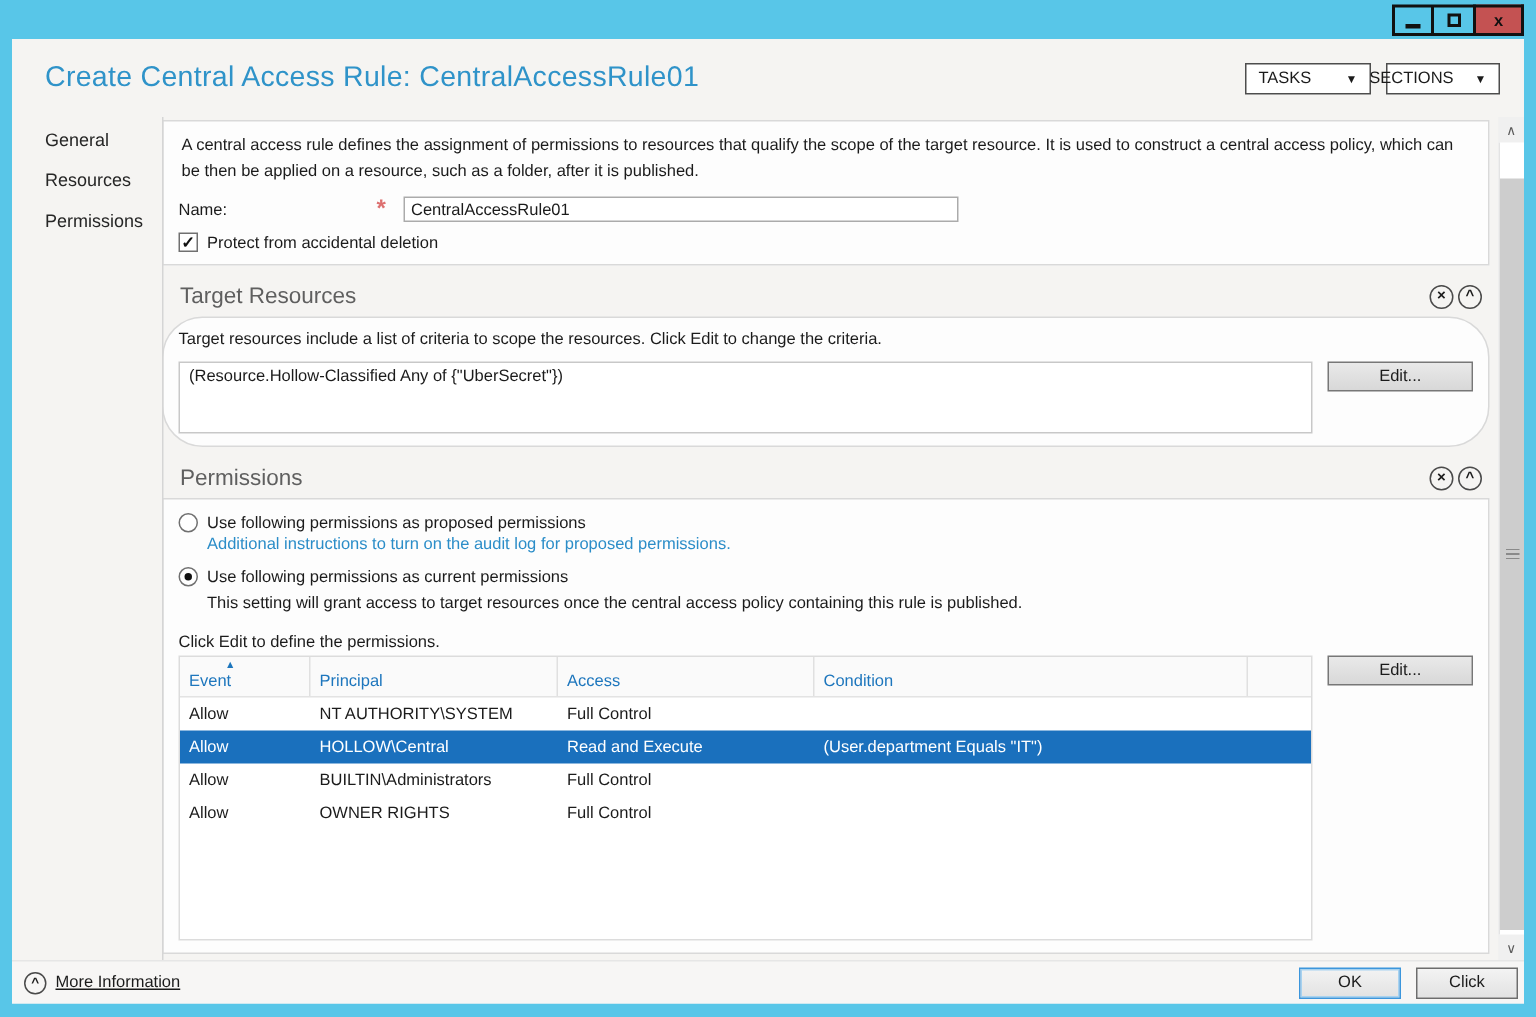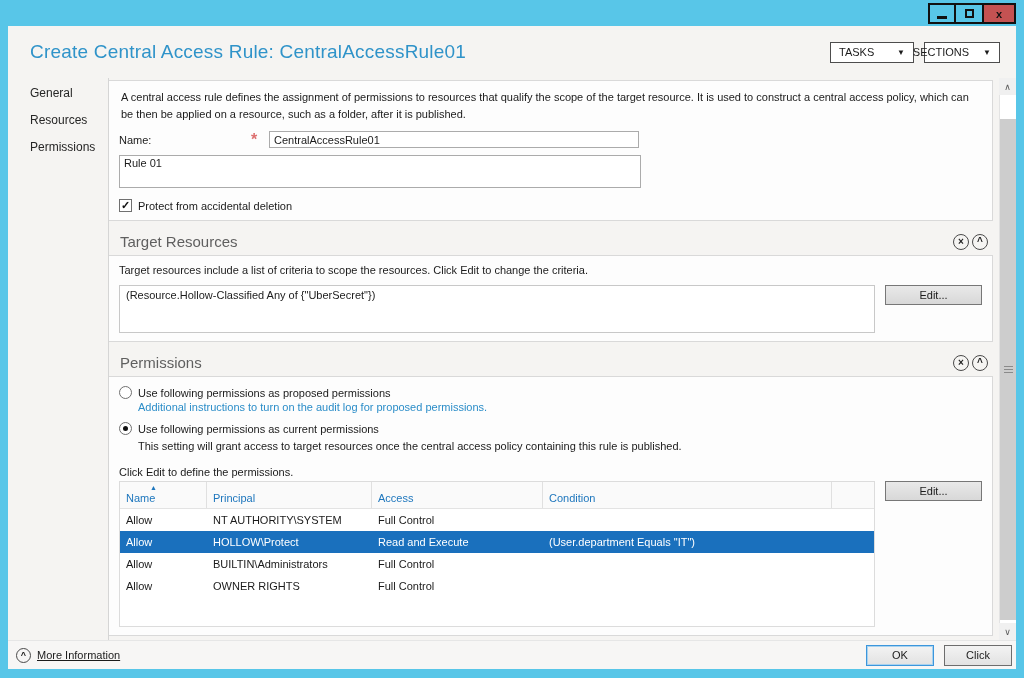--- a/index.html
+++ b/index.html
@@ -58,21 +58,21 @@
   .check-label { font-size:11px; color:#1b1b1b; margin-left:6px; }
 
   .sec-gap { height:12px; flex:0 0 auto; }
   .sec-head { display:flex; align-items:center; margin-bottom:5px; flex:0 0 auto; }
   .sec-title { font-size:15px; color:#5f5f5f;padding-left:12px; }
   .sec-icons { margin-left:auto; margin-right:5px; display:flex; gap:3px; }
   .circle-icon { width:16px; height:16px; border:1px solid #4a4a4a; border-radius:50%;
                  display:flex; align-items:center; justify-content:center;
                  font-size:10px; font-weight:bold; color:#1b1b1b; cursor:pointer; line-height:1; }
 
-  .box-target { padding:8px 10px; flex:0 0 auto; }
+  .box-target { padding:8px 10px; flex:0 0 auto;border-radius:27px; }
   .hint { font-size:11px; color:#1b1b1b; margin-bottom:9px; }
   .criteria-row { display:flex; align-items:flex-start; }
   .criteria-box { width:760px; height:48px; border:1px solid #c8c8c8; background:#fff;
                   font-size:11px; color:#1b1b1b; padding:3px 6px; }
   .edit-btn { width:97px; height:20px; margin-left:10px; border:1px solid #777;
               background:linear-gradient(#e9e9e9,#d8d8d8); font-size:11px; color:#1b1b1b;
               display:flex; align-items:center; justify-content:center; cursor:pointer; flex:0 0 auto; }
 
   .box-perms { padding:6px 10px 8px 10px; flex:1; display:flex; flex-direction:column; min-height:0; }
   .radio-row { display:flex; align-items:center; margin:3px 0 2px 0; cursor:pointer; }
@@ -161,21 +161,20 @@
 
     <div class="content">
 
       <div class="section-box box-general">
         <div class="intro">A central access rule defines the assignment of permissions to resources that qualify the scope of the target resource. It is used to construct a central access policy, which can be then be applied on a resource, such as a folder, after it is published.</div>
         <div class="field-row">
           <div class="field-label">Name:</div>
           <div class="req">*</div>
           <input class="txt-input" type="text" value="CentralAccessRule01" style="">
         </div>
-        <textarea class="txt-area" style="">Rule 01</textarea>
         <div class="check-row">
           <div class="checkbox">
             <span>✓</span>
           </div>
           <div class="check-label">Protect from accidental deletion</div>
         </div>
       </div>
 
       <div class="sec-gap"></div>
 
@@ -216,21 +215,21 @@
           <div class="radio-label">Use following permissions as current permissions</div>
         </div>
         <div class="sub-text">This setting will grant access to target resources once the central access policy containing this rule is published.</div>
 
         <div class="click-edit">Click Edit to define the permissions.</div>
 
         <div class="table-area">
           <div class="table-wrap">
             <div class="thead">
               <div class="th c-type">
-                <span>Name</span>
+                <span>Event</span>
                 <span class="sort">▲</span>
               </div>
               <div class="th c-prin">
                 <span>Principal</span>
               </div>
               <div class="th c-acc">
                 <span>Access</span>
               </div>
               <div class="th c-cond">
                 <span>Condition</span>
@@ -239,21 +238,21 @@
             </div>
 
             <div class="trow">
               <div class="td c-type">Allow</div>
               <div class="td c-prin">NT AUTHORITY\SYSTEM</div>
               <div class="td c-acc">Full Control</div>
               <div class="td c-cond"></div>
             </div>
             <div class="trow selected">
               <div class="td c-type">Allow</div>
-              <div class="td c-prin">HOLLOW\Protect</div>
+              <div class="td c-prin">HOLLOW\Central</div>
               <div class="td c-acc">Read and Execute</div>
               <div class="td c-cond">(User.department Equals "IT")</div>
             </div>
             <div class="trow">
               <div class="td c-type">Allow</div>
               <div class="td c-prin">BUILTIN\Administrators</div>
               <div class="td c-acc">Full Control</div>
               <div class="td c-cond"></div>
             </div>
             <div class="trow">

